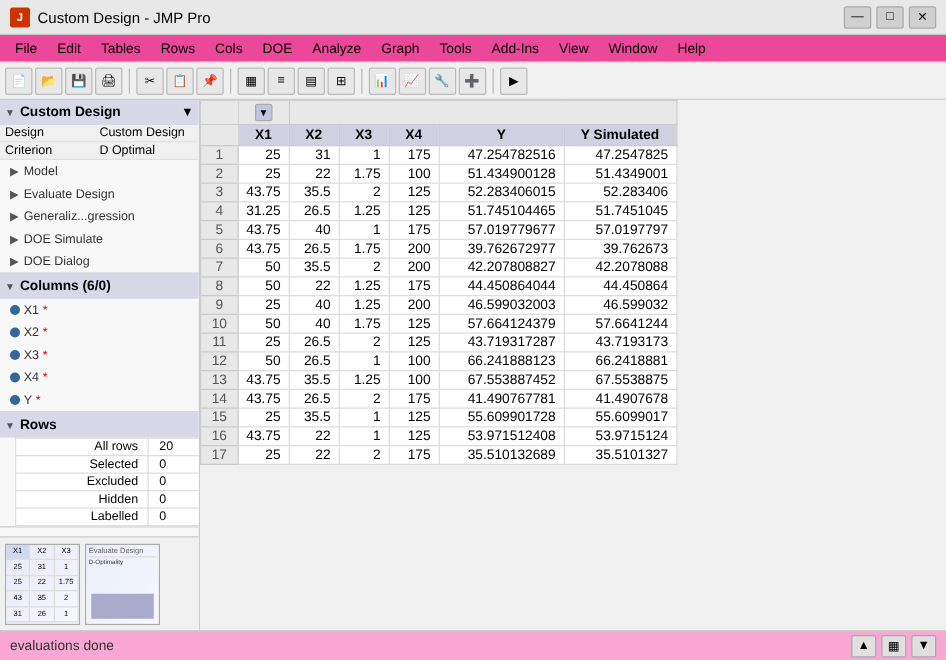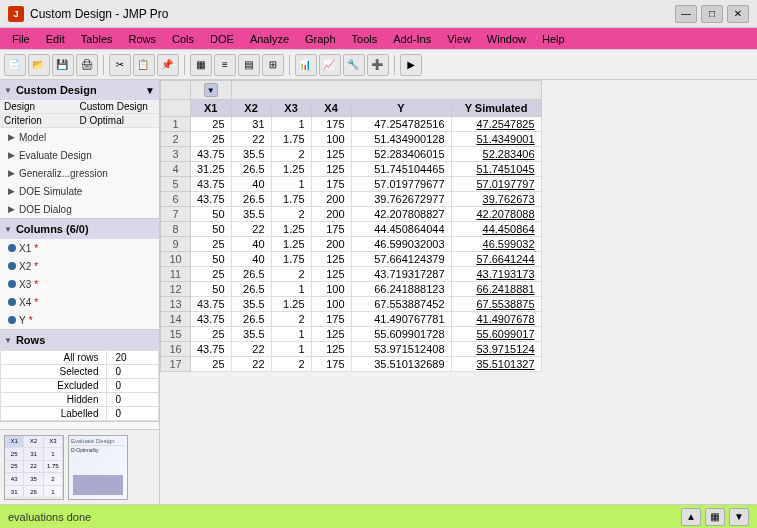--- a/index.html
+++ b/index.html
@@ -36,21 +36,21 @@
     .panel-row { padding: 1px 8px; font-size: 10px; color: #333; display: flex; align-items: center; gap: 4px; cursor: pointer; height: 18px; }
     .panel-row .arrow { color: #555; font-size: 9px; }
     
     
     .col-item { padding: 1px 8px; font-size: 10px; color: #333; display: flex; align-items: center; gap: 3px; height: 18px; }
     .col-dot { width: 8px; height: 8px; border-radius: 50%; background: #ccc; display: inline-block; }
     .col-dot.blue { background: #336699; }
     .col-asterisk { color: #cc0000; font-size: 10px; }
     
     
-    .rows-table { width: 100%; font-size: 10px; }
+    .rows-table { width: 100%; font-size: 10px; margin-left: 12px; }
     .rows-table td { padding: 1px 8px; }
     .rows-table td:last-child { text-align: left; }
     
     
     #thumb-area { background: #f0f0f0; border-top: 1px solid #ccc; height: 75px; display: flex; align-items: center; padding: 4px; gap: 4px; overflow: hidden; }
     .thumb { width: 60px; height: 65px; border: 1px solid #aaa; background: white; display: flex; align-items: center; justify-content: center; font-size: 8px; overflow: hidden; cursor: pointer; }
     .thumb-inner { width: 100%; height: 100%; background: linear-gradient(135deg, #e8e8f8, #f8f8ff); display: flex; flex-direction: column; }
     .thumb-row { display: flex; border-bottom: 1px solid #ddd; flex: 1; }
     .thumb-cell { flex: 1; border-right: 1px solid #ddd; font-size: 6px; display: flex; align-items: center; justify-content: center; }
     
@@ -58,24 +58,24 @@
     #data-area { flex: 1; display: flex; flex-direction: column; overflow: hidden; position: relative; }
     
     
     #data-table-container { flex: 1; overflow: auto; }
     table { border-collapse: collapse; font-size: 11px; }
     table th { background: #e8e8e8; border: 1px solid #ccc; padding: 2px 6px; text-align: center; font-weight: normal; white-space: nowrap; min-width: 40px; position: sticky; top: 0; z-index: 1; }
     table th.col-header { background: #d0d0e0; font-weight: bold; }
     table td { border: 1px solid #ddd; padding: 1px 6px; text-align: right; white-space: nowrap; background: white; }
     table td.row-num { background: #e8e8e8; text-align: center; color: #555; border: 1px solid #ccc; min-width: 30px; }
     table td.y-col { min-width: 100px; }
-    table td.y-sim-col { min-width: 90px; text-decoration: underline; }
-    
-    
-    #status-bar { height: 24px; background: #bef264; border-top: 1px solid #ccc; display: flex; align-items: center; padding: 0 8px; font-size: 11px; justify-content: space-between; }
+    table td.y-sim-col { min-width: 90px; }
+    
+    
+    #status-bar { height: 24px; background: #f9a8d4; border-top: 1px solid #ccc; display: flex; align-items: center; padding: 0 8px; font-size: 11px; justify-content: space-between; }
     #status-bar .status-text { color: #333; }
     #status-bar .status-icons { display: flex; gap: 4px; align-items: center; }
     .status-icon-btn { width: 20px; height: 18px; background: #e0e0e0; border: 1px solid #aaa; border-radius: 2px; display: flex; align-items: center; justify-content: center; font-size: 10px; cursor: pointer; }
     .filter-cell { display: flex; align-items: center; justify-content: center; }
     .filter-icon { width: 14px; height: 14px; background: #c0c8e0; border: 1px solid #aaa; border-radius: 2px; display: flex; align-items: center; justify-content: center; font-size: 8px; cursor: pointer; }
     
     .cols-scroll { overflow-y: auto; max-height: 90px; }
   </style>
 </head>
 <body>

